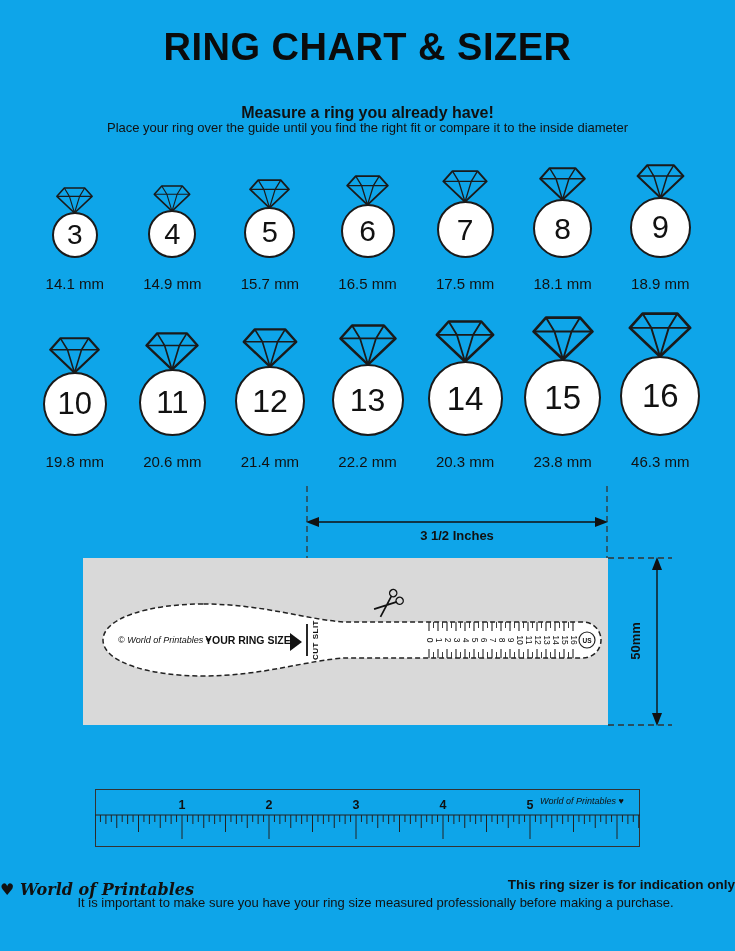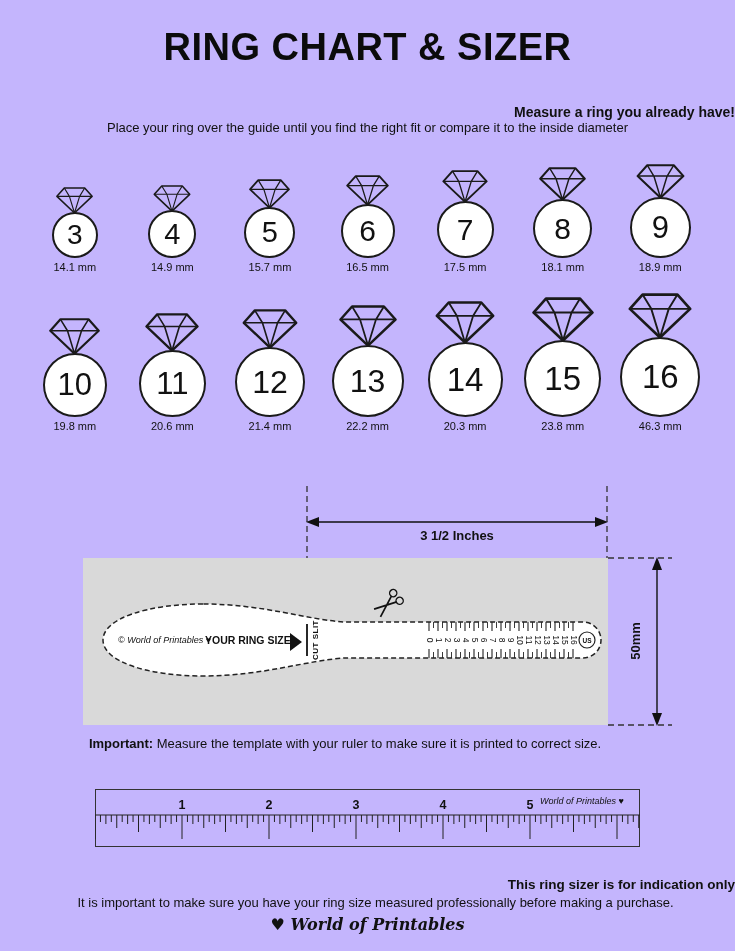--- a/index.html
+++ b/index.html
@@ -1,50 +1,50 @@
 <!DOCTYPE html>
 <html><head>
 <meta charset="utf-8">
 <style>
   *{margin:0;padding:0;box-sizing:border-box}
   html,body{background:#fff}
   body{font-family:"Liberation Sans",sans-serif;color:#111}
-  .page{position:relative;width:735px;height:951px;background:#c4b5fd;overflow:hidden;margin:0 auto}
+  .page{position:relative;width:735px;height:951px;background:#0ea5e9;overflow:hidden;margin:0 auto}
 
   .title{position:absolute;top:26px;left:0;width:100%;text-align:center;
          font-size:38px;font-weight:800;letter-spacing:.5px;color:#0b0b0b}
-  .sub-bold{position:absolute;top:104px;left:0;width:100%;text-align:right;font-size:14px;font-weight:700}
+  .sub-bold{position:absolute;top:104px;left:0;width:100%;text-align:center;font-size:16px;font-weight:700}
   .sub{position:absolute;top:120px;left:0;width:100%;text-align:center;font-size:13px}
 
   .ring-rows{position:absolute;top:164px;left:26px;right:26px}
   .ring-row{display:flex;align-items:flex-end;justify-content:space-between}
   .ring-row + .ring-row{margin-top:20px}
   .ring-cell{flex:1;display:flex;flex-direction:column;align-items:center}
   .ring-circle{border:2px solid #1a1a1a;border-radius:50%;display:flex;align-items:center;
                justify-content:center;font-weight:500;margin-top:-2px;background:#fff;color:#111}
-  .ring-mm{font-size:11px;margin-top:3px;color:#111}
+  .ring-mm{font-size:15px;margin-top:17px;color:#111}
 
   .sizer-svg{position:absolute;top:478px;left:0}
   .sizer-svg text{font-family:"Liberation Sans",sans-serif;fill:#111}
   .dash{stroke:#333;stroke-width:1.3;stroke-dasharray:6 4;fill:none}
   .dim-line{stroke:#111;stroke-width:1.4}
   .dim-arrow{fill:#111}
   .dim-label{font-size:13px;font-weight:700}
   .template-outline{fill:#fff;stroke:#222;stroke-width:1.5;stroke-dasharray:5 3}
   .script-text{font-family:"DejaVu Serif",serif;font-style:italic}
 
   .important{position:absolute;top:736px;left:0;width:690px;text-align:center;font-size:13px}
   .important b{font-weight:700}
 
   .ruler-svg{position:absolute;top:789px;left:95px}
   .ruler-svg text{font-family:"Liberation Sans",sans-serif;fill:#111}
 
   .footer-bold{position:absolute;top:877px;left:0;width:100%;text-align:right;font-size:13.5px;font-weight:700}
   .footer-text{position:absolute;top:895px;left:8px;width:100%;text-align:center;font-size:13px}
-  .logo{position:absolute;top:915px;left:0;width:100%;text-align:center;font-size:16px;
+  .logo{position:absolute;top:880px;left:0;width:100%;font-size:16px;
         font-family:"DejaVu Serif",serif;font-style:italic;font-weight:700}
 </style>
 </head>
 <body>
 
 <div class="page">
 
   <h1 class="title">RING CHART &amp; SIZER</h1>
   <p class="sub-bold">Measure a ring you already have!</p>
   <p class="sub">Place your ring over the guide until you find the right fit or compare it to the inside diameter</p>
@@ -294,21 +294,20 @@
     <g>
       <line class="dash" x1="608" y1="80" x2="672" y2="80"></line>
       <line class="dash" x1="608" y1="247" x2="672" y2="247"></line>
       <line class="dim-line" x1="657" y1="90" x2="657" y2="237"></line>
       <polygon class="dim-arrow" points="657,79 652,92 662,92"></polygon>
       <polygon class="dim-arrow" points="657,248 652,235 662,235"></polygon>
       <text class="dim-label" transform="rotate(-90 640 163)" x="640" y="163" text-anchor="middle">50mm</text>
     </g>
   </svg>
 
-  <p class="important"><b>Important:</b><span> Measure the template with your ruler to make sure it is printed to correct size.</span></p>
 
   <svg class="ruler-svg" width="545" height="58" viewBox="0 0 545 58">
     <rect x="0.5" y="0.5" width="544" height="57" fill="none" stroke="#333" stroke-width="1"></rect>
     <g id="ruler-ticks">
         <line x1="0" y1="26" x2="545" y2="26" stroke="#222" stroke-width="1.2"></line>
         <line x1="0.00" y1="26" x2="0.00" y2="50" stroke="#222" stroke-width="1"></line>
         <line x1="5.44" y1="26" x2="5.44" y2="33" stroke="#222" stroke-width="1"></line>
         <line x1="10.88" y1="26" x2="10.88" y2="35" stroke="#222" stroke-width="1"></line>
         <line x1="16.31" y1="26" x2="16.31" y2="33" stroke="#222" stroke-width="1"></line>
         <line x1="21.75" y1="26" x2="21.75" y2="39" stroke="#222" stroke-width="1"></line>

